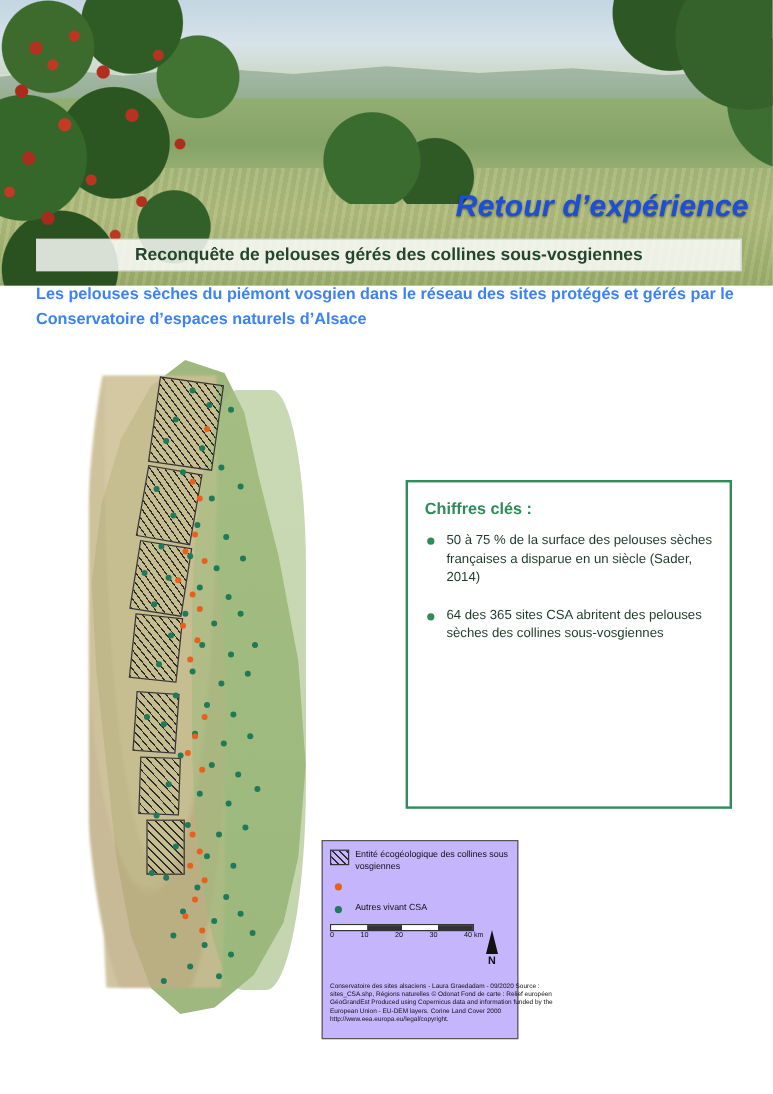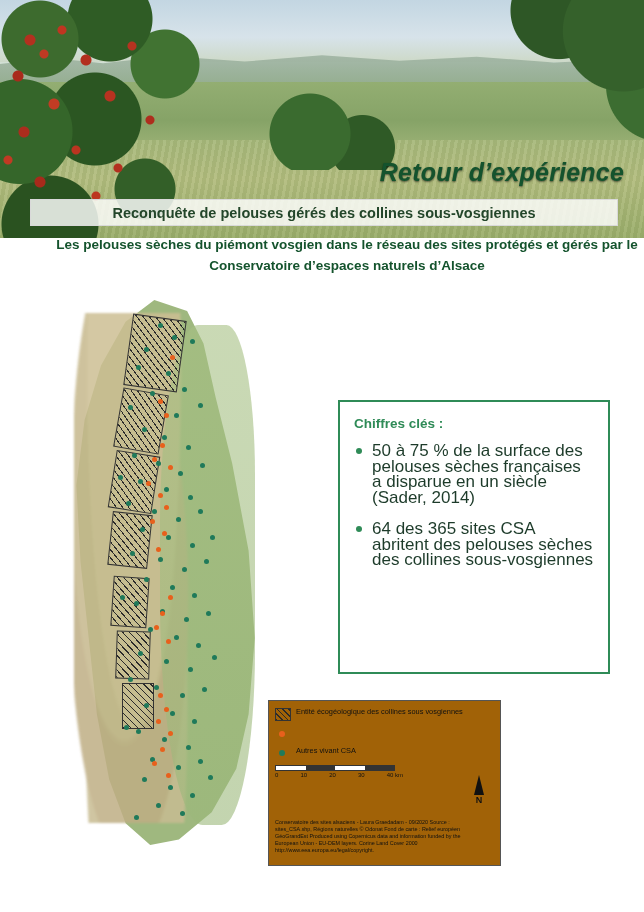--- a/index.html
+++ b/index.html
@@ -86,39 +86,39 @@
     position:absolute;left:250px;top:80px;width:150px;height:90px;
     background:
       radial-gradient(circle at 40% 60%, #3a6b2f 0 40px, transparent 41px),
       radial-gradient(circle at 75% 75%, #2f5a26 0 32px, transparent 33px),
       linear-gradient(transparent,transparent);
   }
 
   
   .title-main{
     position:absolute;right:20px;top:158px;
-    color:#14532d;
+    color:#1d4ed8;
     font-size:25px;font-weight:bold;font-style:italic;
     text-shadow:0 1px 2px rgba(0,0,0,.55);
     letter-spacing:.2px;
   }
   .subtitle-band{
     position:absolute;left:30px;top:199px;width:588px;height:27px;
     background:rgba(255,255,255,.82);
     border:1px solid #d9d9d9;
     box-sizing:border-box;
     display:flex;align-items:center;justify-content:center;
   }
   .subtitle-band span{
     color:#23462a;font-size:14.5px;font-weight:bold;
   }
   .lede{
     position:absolute;left:30px;top:234px;width:590px;
-    text-align:center;color:#14532d;
-    font-size:13.5px;font-weight:bold;line-height:21px;margin-left:22px;
+    text-align:left;color:#3b82f6;
+    font-size:13.5px;font-weight:bold;line-height:21px;
   }
 
   
   .map-wrap{
     position:absolute;left:40px;top:295px;width:260px;height:560px;
   }
   .map-bg{
     position:absolute;left:20px;top:5px;width:205px;height:545px;
     background:#9fb87f;
     clip-path:polygon(
@@ -168,31 +168,31 @@
     position:absolute;left:338px;top:400px;width:272px;height:274px;
     border:2px solid #2f8b57;background:#ffffff;box-sizing:border-box;
     padding:14px 14px 10px 14px;
   }
   .keybox h3{
     margin:0 0 12px 0;color:#2f8b57;font-size:13.5px;font-weight:bold;
   }
   .keybox ul{margin:0;padding:0;list-style:none;}
   .keybox li{
     position:relative;padding-left:18px;margin-bottom:16px;
-    font-size:17px;color:#1d3b2a;line-height:15.5px;
+    font-size:11px;color:#1d3b2a;line-height:15.5px;
   }
   .keybox li:before{
     content:"";position:absolute;left:2px;top:5px;
     width:6px;height:6px;border-radius:50%;background:#2f8b57;
   }
 
   
   .legend{
-    position:absolute;left:268px;top:700px;width:233px;height:166px;
-    border:1px solid #555;background:#a16207;box-sizing:border-box;padding:6px 6px 4px 6px;
+    position:absolute;left:268px;top:700px;width:164px;height:166px;
+    border:1px solid #555;background:#c4b5fd;box-sizing:border-box;padding:6px 6px 4px 6px;
   }
   .lg-row{display:flex;align-items:flex-start;margin-bottom:6px;}
   .lg-sym{width:16px;min-width:16px;height:13px;margin-right:5px;margin-top:1px;}
   .lg-hatch{background:repeating-linear-gradient(45deg,#2a2a2a 0 1px, transparent 1px 4px);border:1px solid #333;box-sizing:border-box;}
   .lg-dot{width:16px;min-width:16px;height:13px;margin-right:5px;position:relative;}
   .lg-dot i{position:absolute;left:4px;top:4px;width:6px;height:6px;border-radius:50%;display:block;}
   .lg-txt{font-size:7.4px;color:#111;line-height:9.6px;}
   .scalebar{margin-top:6px;width:120px;}
   .sb-bar{display:flex;height:6px;border:1px solid #333;box-sizing:border-box;}
   .sb-bar div{flex:1;}

